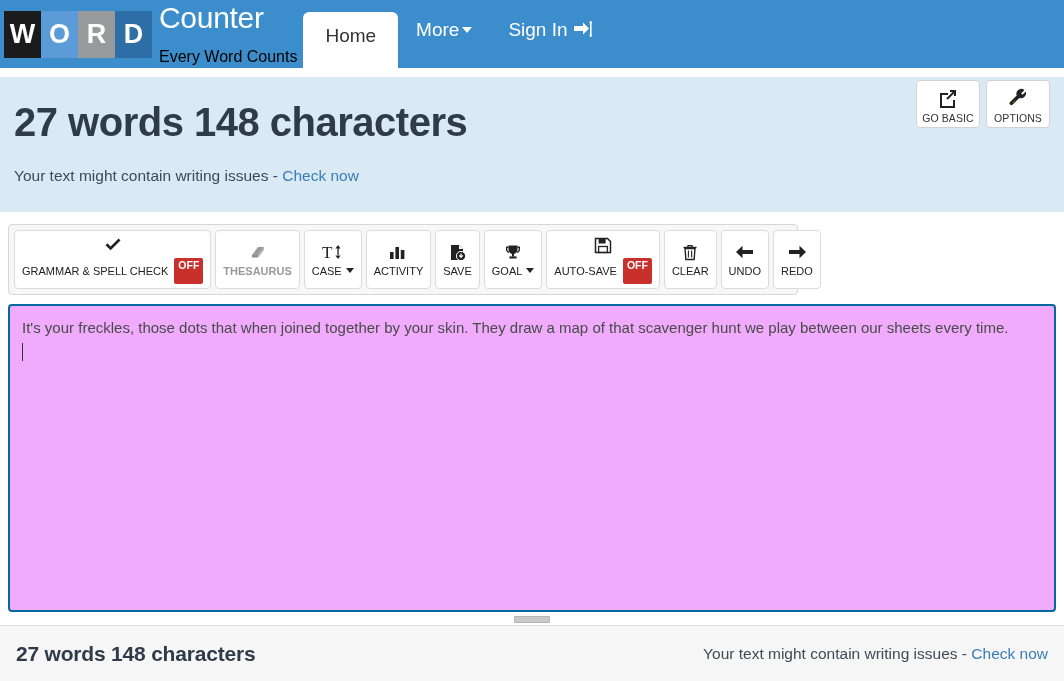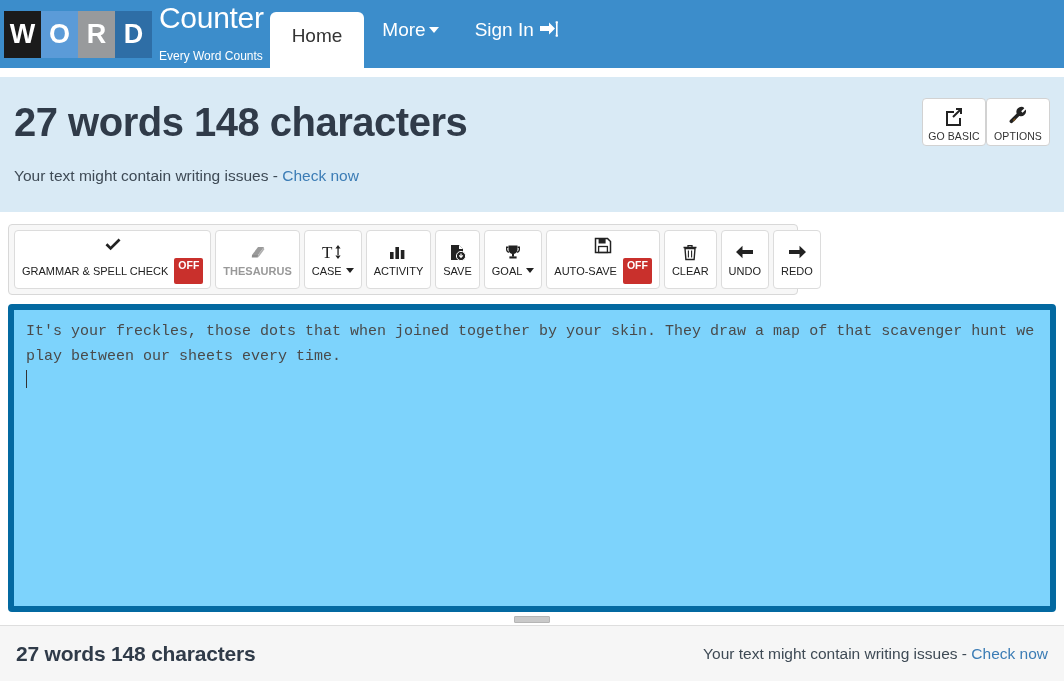--- a/index.html
+++ b/index.html
@@ -45,22 +45,22 @@
   }
   .logo-counter {
     color: #ffffff;
     font-size: 30px;
     font-weight: normal;
     letter-spacing: -0.3px;
     display: block;
     line-height: 30px;
   }
   .logo-tagline {
-    color: #ffffff;
-    font-size: 12px;
+    color: #000000;
+    font-size: 16px;
     display: block;
     line-height: 15px;
     margin-top: 16px;
     letter-spacing: 0px;
   }
 
   .nav-items {
     display: flex;
     align-items: flex-start;
     height: 68px;
@@ -121,23 +121,23 @@
     font-size: 15.5px;
     color: #3e4a55;
   }
   .stats-sub a {
     color: #3b7cb5;
     text-decoration: none;
   }
   .stats-actions {
     position: absolute;
     right: 14px;
-    top: 21px;
-    display: flex;
-    gap: 0;
+    top: 3px;
+    display: flex;
+    gap: 6px;
   }
   .action-btn {
     width: 64px;
     height: 48px;
     background: #ffffff;
     border: 1px solid #d2d2d2;
     border-radius: 4px;
     display: flex;
     flex-direction: column;
     align-items: center;
@@ -211,31 +211,30 @@
     border-left: 4px solid transparent;
     border-right: 4px solid transparent;
     border-top: 5px solid #222222;
     margin-left: 1px;
     margin-bottom: 1px;
   }
 
   
   .editor-wrap { margin: 9px 8px 0 8px; position: relative; }
   .editor {
-    border: 6px solid #0369a1;
+    border: 2px solid #0369a1;
     border-radius: 4px;
-    background: #7dd3fc;
+    background: #f0abfc;
     height: 308px;
     padding: 9px 12px;
     font-size: 15px;
     color: #4a4a4a;
     line-height: 25px;
     overflow: hidden;
     position: relative;
-    font-family: Liberation Mono, monospace;
   }
   .caret-bar {
     display: inline-block;
     width: 1px;
     height: 18px;
     background: #333333;
     vertical-align: -3px;
   }
   .resize-grip {
     margin: 4px auto 0 auto;

